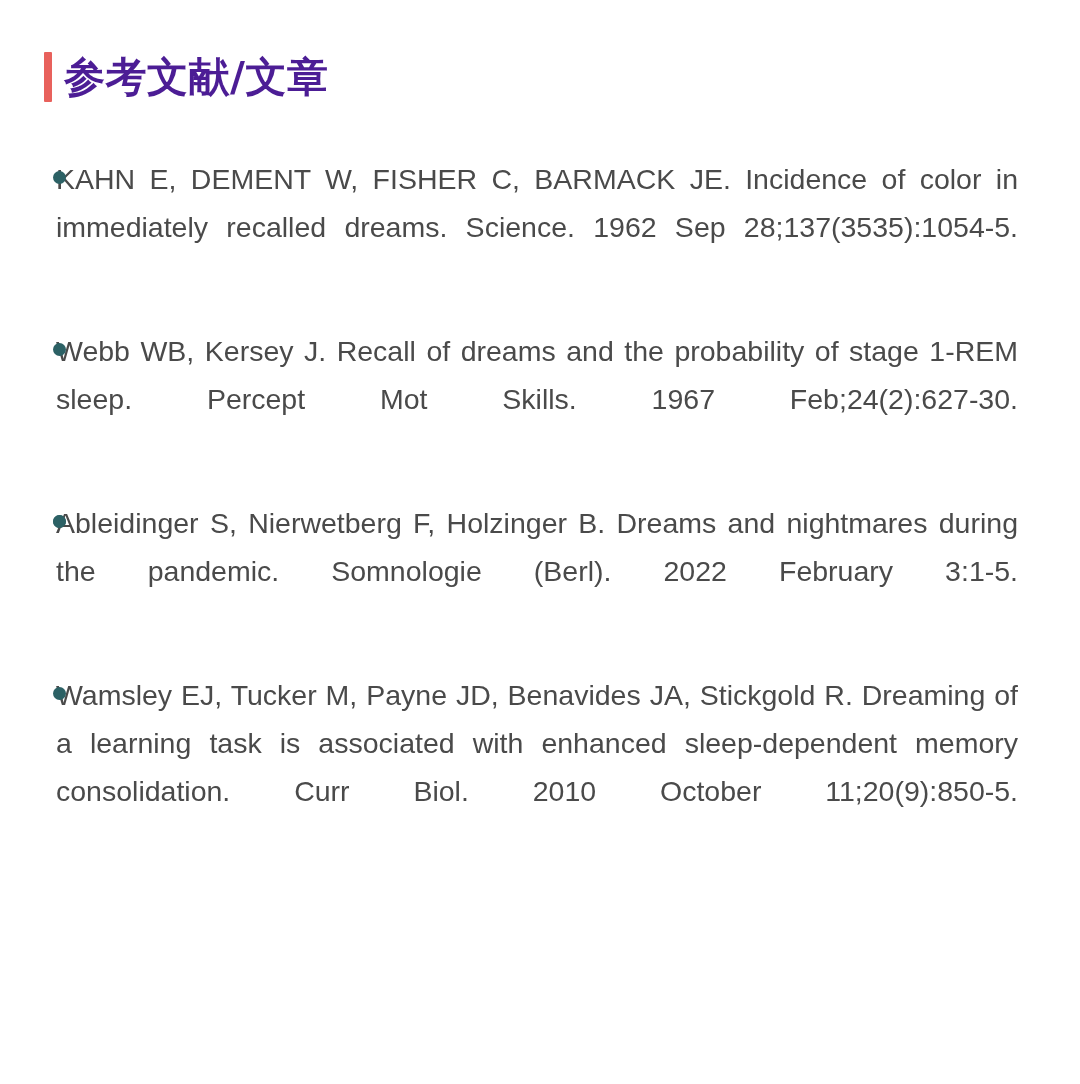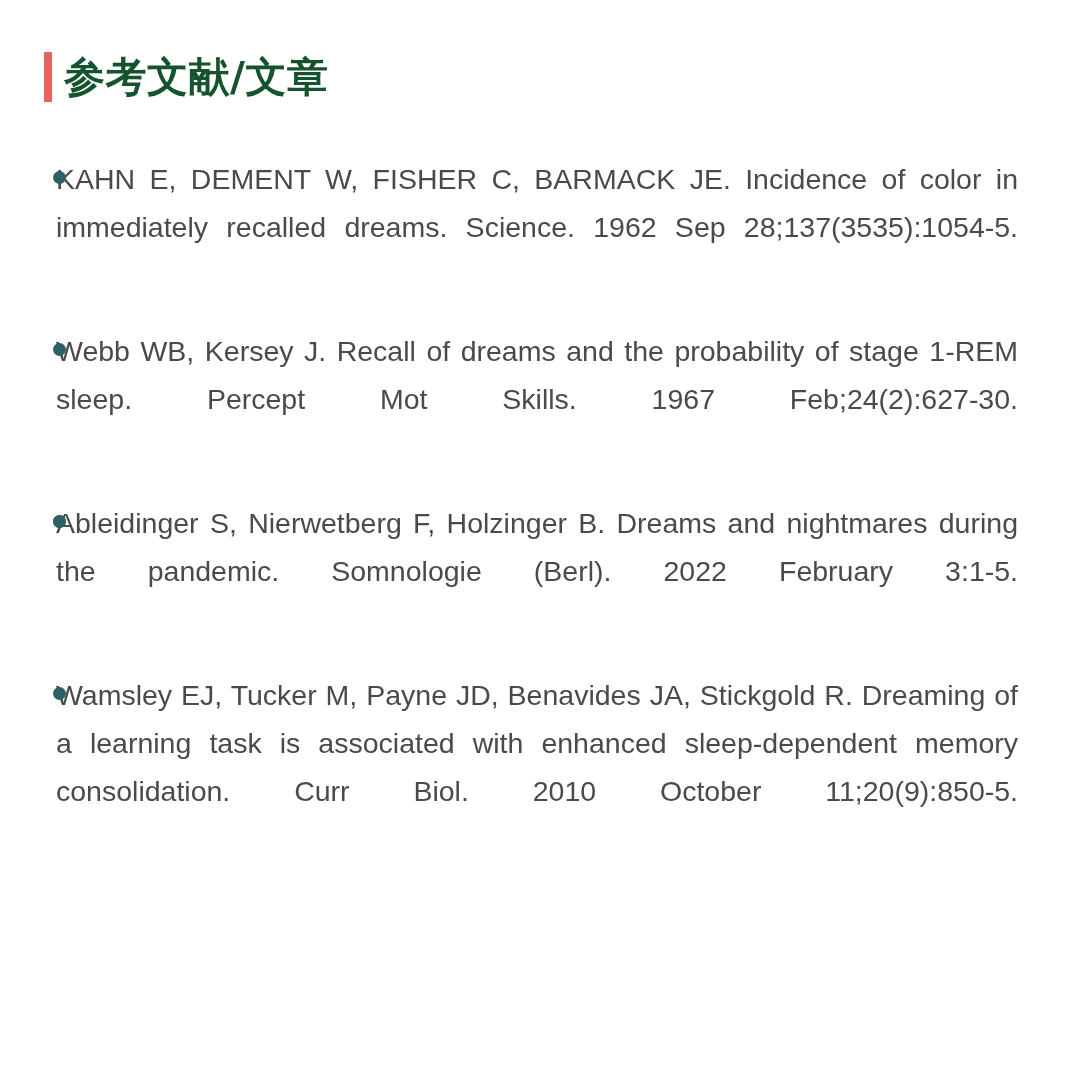--- a/index.html
+++ b/index.html
@@ -41,21 +41,21 @@
     background: #e8615c;
     border-radius: 1px;
     flex: 0 0 auto;
   }
   .page-title {
     margin: 0;
     padding: 0 0 0 12px;
     font-size: 41px;
     line-height: 52px;
     font-weight: 700;
-    color: #14532d;
+    color: #4c1d95;
     letter-spacing: 0.5px;
     white-space: nowrap;
     font-family: "DejaVu Sans", "Liberation Sans", sans-serif;
   }
 
   
   .ref-list {
     list-style: none;
     margin: 0;
     padding: 0;

